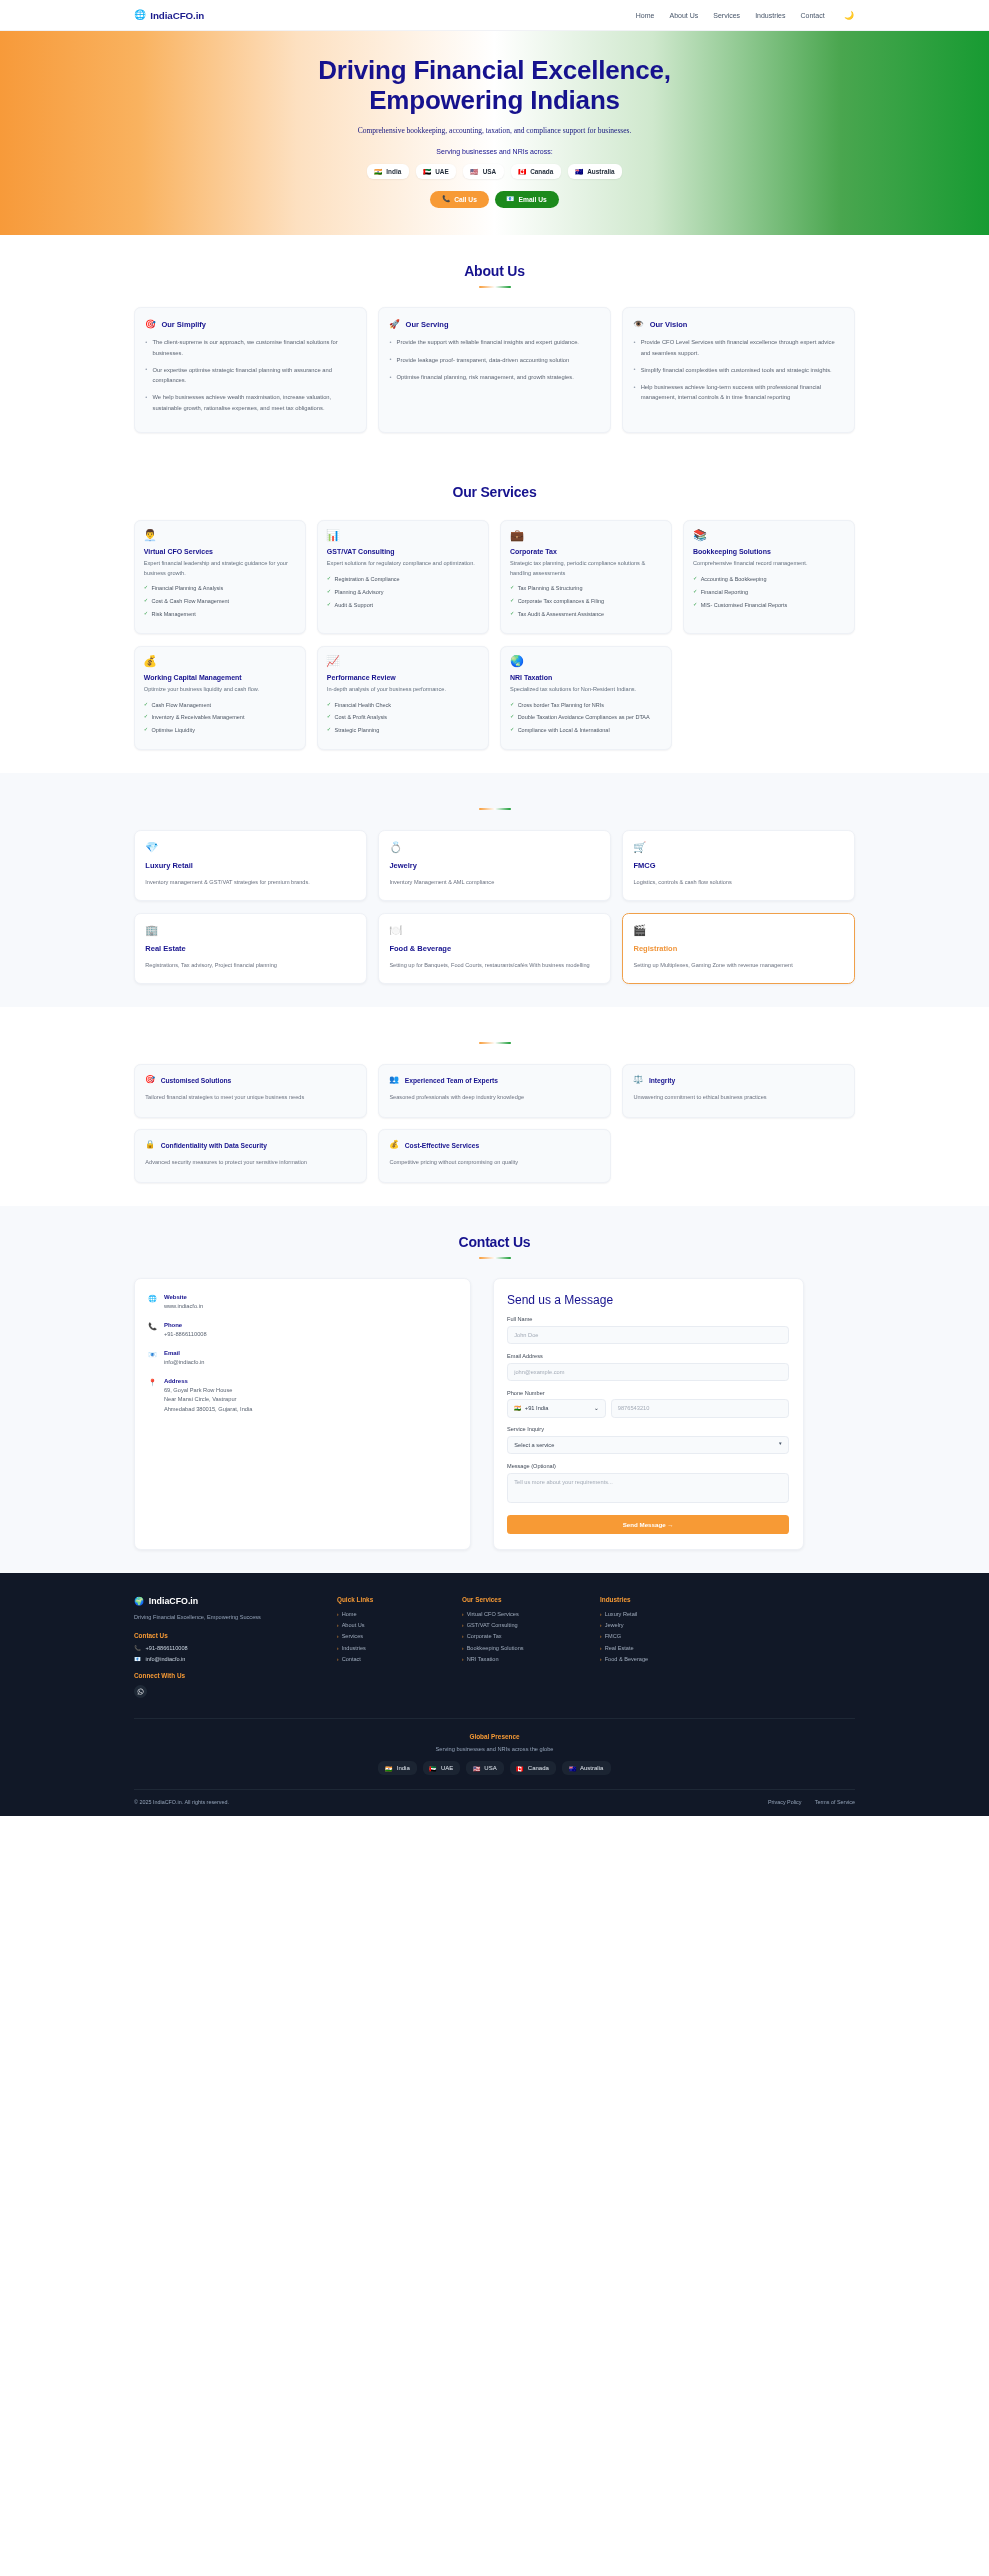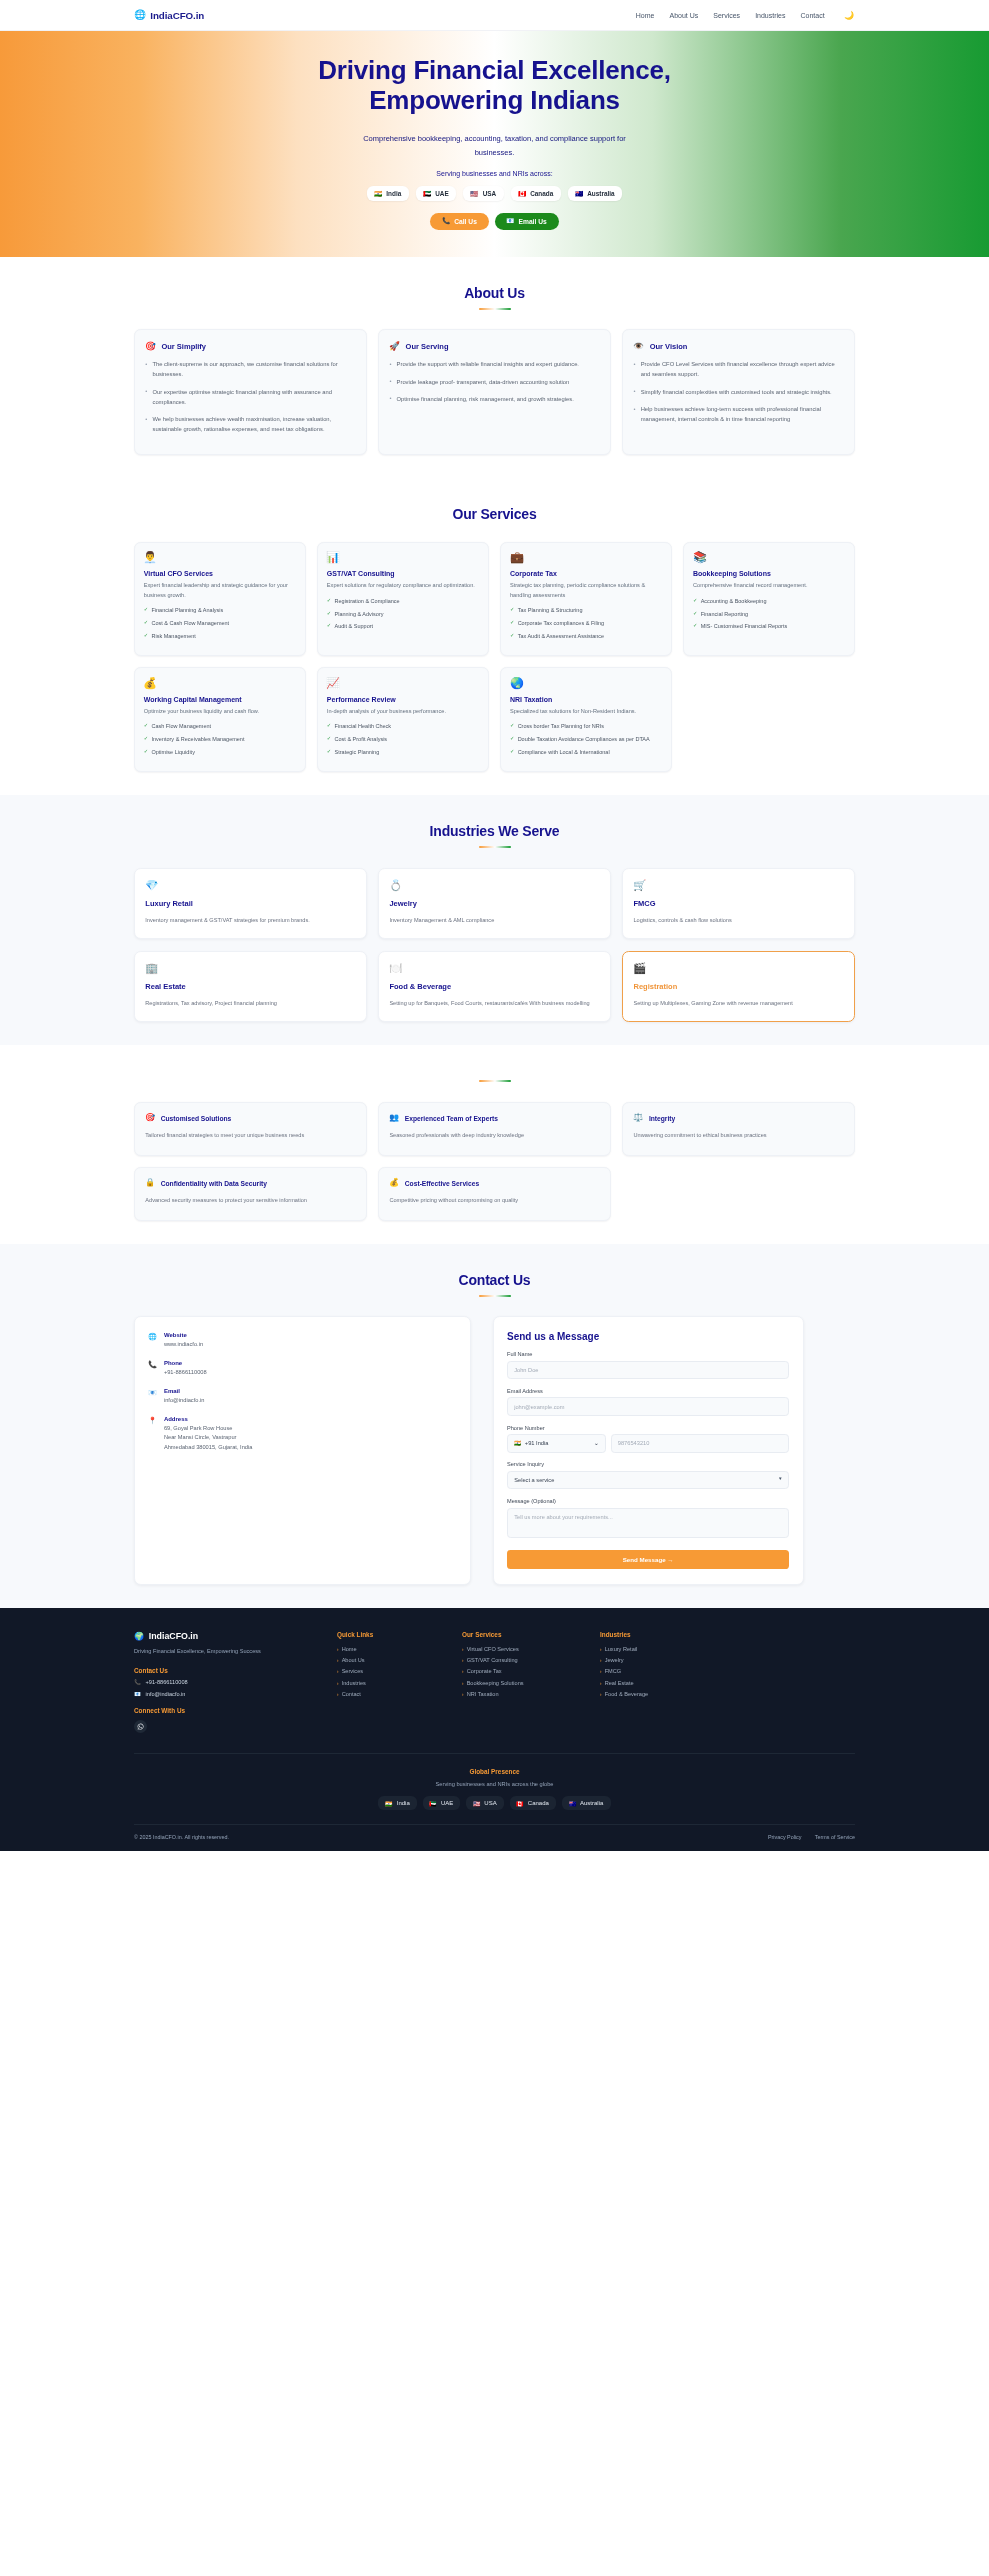--- a/index.html
+++ b/index.html
@@ -30,21 +30,21 @@
   .hero-full {
     background: linear-gradient(90deg,#f79a3a 0%, #f9b25f 14%, #fde0c0 30%, #ffffff 50%, #cfe8cd 66%, #4aa64f 85%, #179b32 100%);
     padding: 24px 0 27px;
     text-align: center;
   }
   .hero-title {
     font-size: 26px; line-height: 1.17; font-weight: 800; color: #16128e;
     letter-spacing: -0.2px;
   }
   .hero-sub {
-    margin: 16px auto 0; width: 299px; font-size: 7.5px; line-height: 1.85; color: #14157e;
+    margin: 8px auto 0; width: 299px; font-size: 7.5px; line-height: 1.85; color: #14157e; font-family: Liberation Serif, serif;
   }
   .hero-across { margin-top: 10.3px; font-size: 7px; color: #16128e; }
   .flag-row { margin-top: 9.3px; display: flex; justify-content: center; gap: 6.7px; }
   .flag-chip {
     background: #fff; border-radius: 6.2px; padding: 3.6px 7.7px;
     display: flex; align-items: center; gap: 3.6px;
     font-size: 6.4px; font-weight: 600; color: #1f2937;
     box-shadow: 0 0.5px 1.5px rgba(0,0,0,.08); cursor: pointer;
   }
   .flag-chip .fg { font-size: 6.7px; }
@@ -137,21 +137,21 @@
   .ci-row { display: flex; gap: 6.7px; margin-bottom: 10.8px; }
   .ci-row:last-child { margin-bottom: 0; }
   .ci-ico { font-size: 7.2px; line-height: 1.4; width: 8.8px; flex: 0 0 8.8px; }
   .ci-label { font-size: 6px; font-weight: 700; color: #16128e; }
   .ci-val { margin-top: 2.1px; font-size: 5.7px; line-height: 1.62; color: #5b6472; }
 
   .form-card {
     background: #ffffff; border: 0.5px solid #eef1f6; border-radius: 6.7px;
     padding: 14px 13.4px 14.4px; box-shadow: 0 1px 3.1px rgba(15,23,42,.06);
   }
-  .form-title { font-size: 10px; font-weight: 700; color: #16128e; }
+  .form-title { font-size: 12px; font-weight: 400; color: #16128e; }
   .f-label { margin-top: 8.8px; font-size: 5.6px; color: #3f4856; display: block; }
   .f-input, .f-select, .f-textarea {
     margin-top: 3.6px; width: 100%; background: #f8fafc;
     border: 0.5px solid #e8ecf2; border-radius: 3.6px;
     padding: 5.2px 6.2px; font-size: 5.7px; font-family: inherit; color: #374151;
   }
   .f-input::placeholder, .f-textarea::placeholder { color: #a3abb7; }
   .f-textarea { height: 30px; resize: none; }
   .phone-row { display: flex; gap: 4.6px; margin-top: 3.6px; }
   .cc-select {
@@ -398,21 +398,20 @@
         </ul>
       </div>
 
       <div></div>
     </div>
   </div>
 </div>
 
 <div class="section alt">
   <div class="wrap">
-    <h2 class="sec-title">Industries We Serve</h2>
     <div class="sec-rule"></div>
     <div class="grid g3">
 
       <div class="ind-card">
         <span class="ind-emoji">💎</span>
         <div class="ind-title">Luxury Retail</div>
         <div class="ind-desc">Inventory management &amp; GST/VAT strategies for premium brands.</div>
       </div>
 
       <div class="ind-card">

